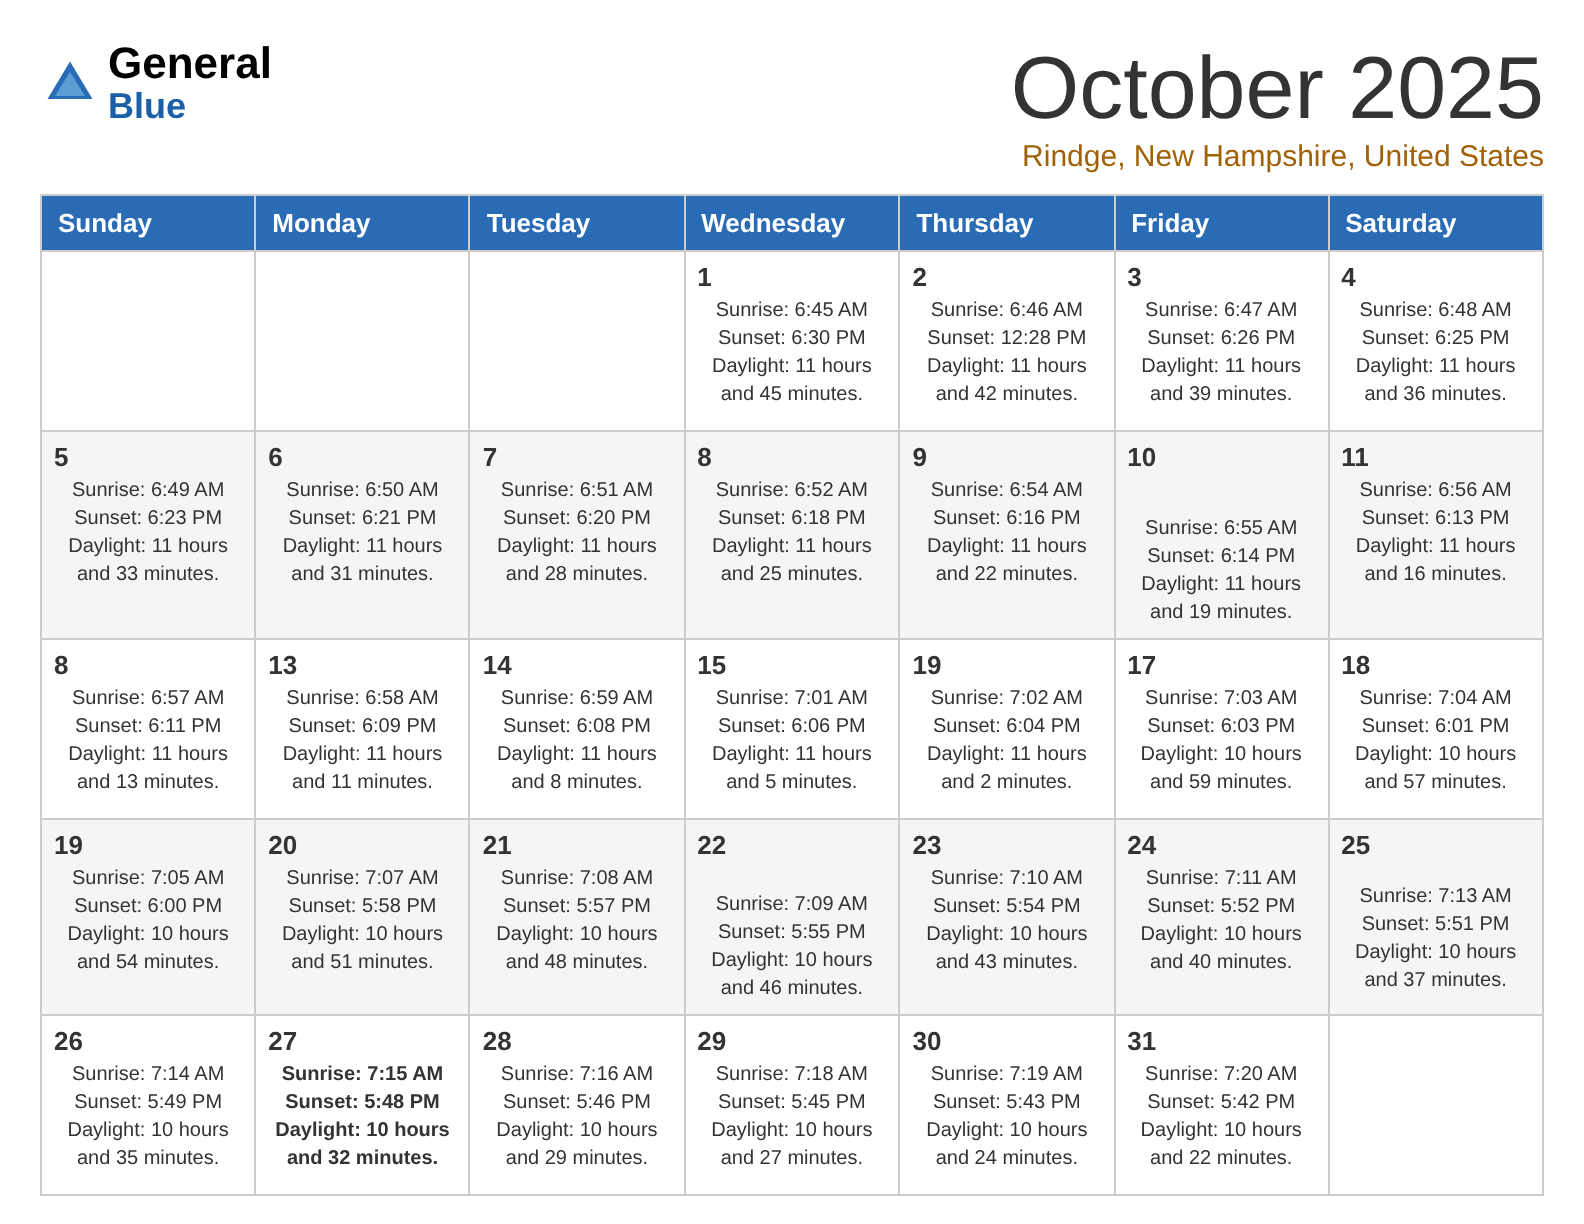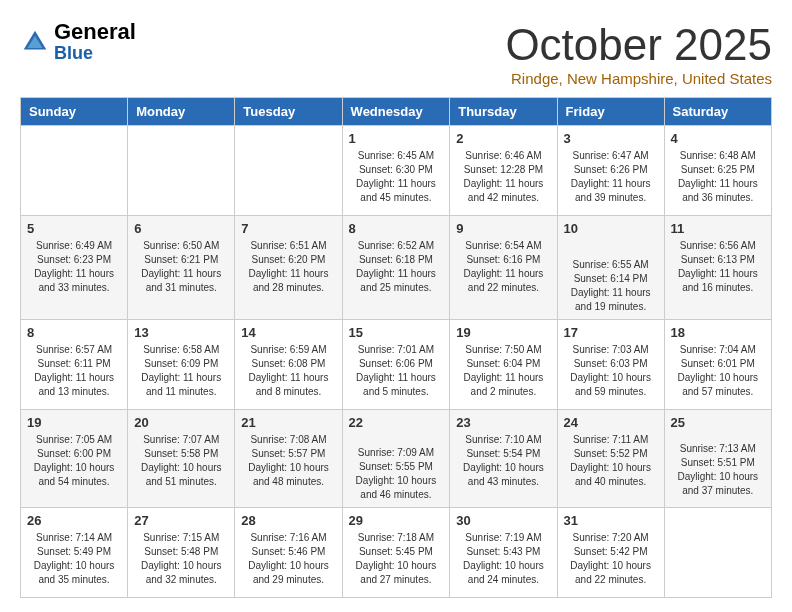--- a/index.html
+++ b/index.html
@@ -232,21 +232,21 @@
         </td>
         <td>
           <div class="day-number">15</div>
           <div class="day-info" style="white-space: pre-line;">Sunrise: 7:01 AM
 Sunset: 6:06 PM
 Daylight: 11 hours
 and 5 minutes.</div>
         </td>
         <td>
           <div class="day-number">19</div>
-          <div class="day-info" style="white-space: pre-line;">Sunrise: 7:50 AM
+          <div class="day-info" style="white-space: pre-line;">Sunrise: 7:02 AM
 Sunset: 6:04 PM
 Daylight: 11 hours
 and 2 minutes.</div>
         </td>
         <td>
           <div class="day-number">17</div>
           <div class="day-info" style="white-space: pre-line;">Sunrise: 7:03 AM
 Sunset: 6:03 PM
 Daylight: 10 hours
 and 59 minutes.</div>
@@ -313,21 +313,21 @@
       <tr class="week-row">
         <td>
           <div class="day-number">26</div>
           <div class="day-info" style="white-space: pre-line;">Sunrise: 7:14 AM
 Sunset: 5:49 PM
 Daylight: 10 hours
 and 35 minutes.</div>
         </td>
         <td>
           <div class="day-number">27</div>
-          <div class="day-info" style="white-space: pre-line;">Sunrise: 7:15 AM
+          <div class="day-info" style="white-space: pre-line; font-weight: bold;">Sunrise: 7:15 AM
 Sunset: 5:48 PM
 Daylight: 10 hours
 and 32 minutes.</div>
         </td>
         <td>
           <div class="day-number">28</div>
           <div class="day-info" style="white-space: pre-line;">Sunrise: 7:16 AM
 Sunset: 5:46 PM
 Daylight: 10 hours
 and 29 minutes.</div>

